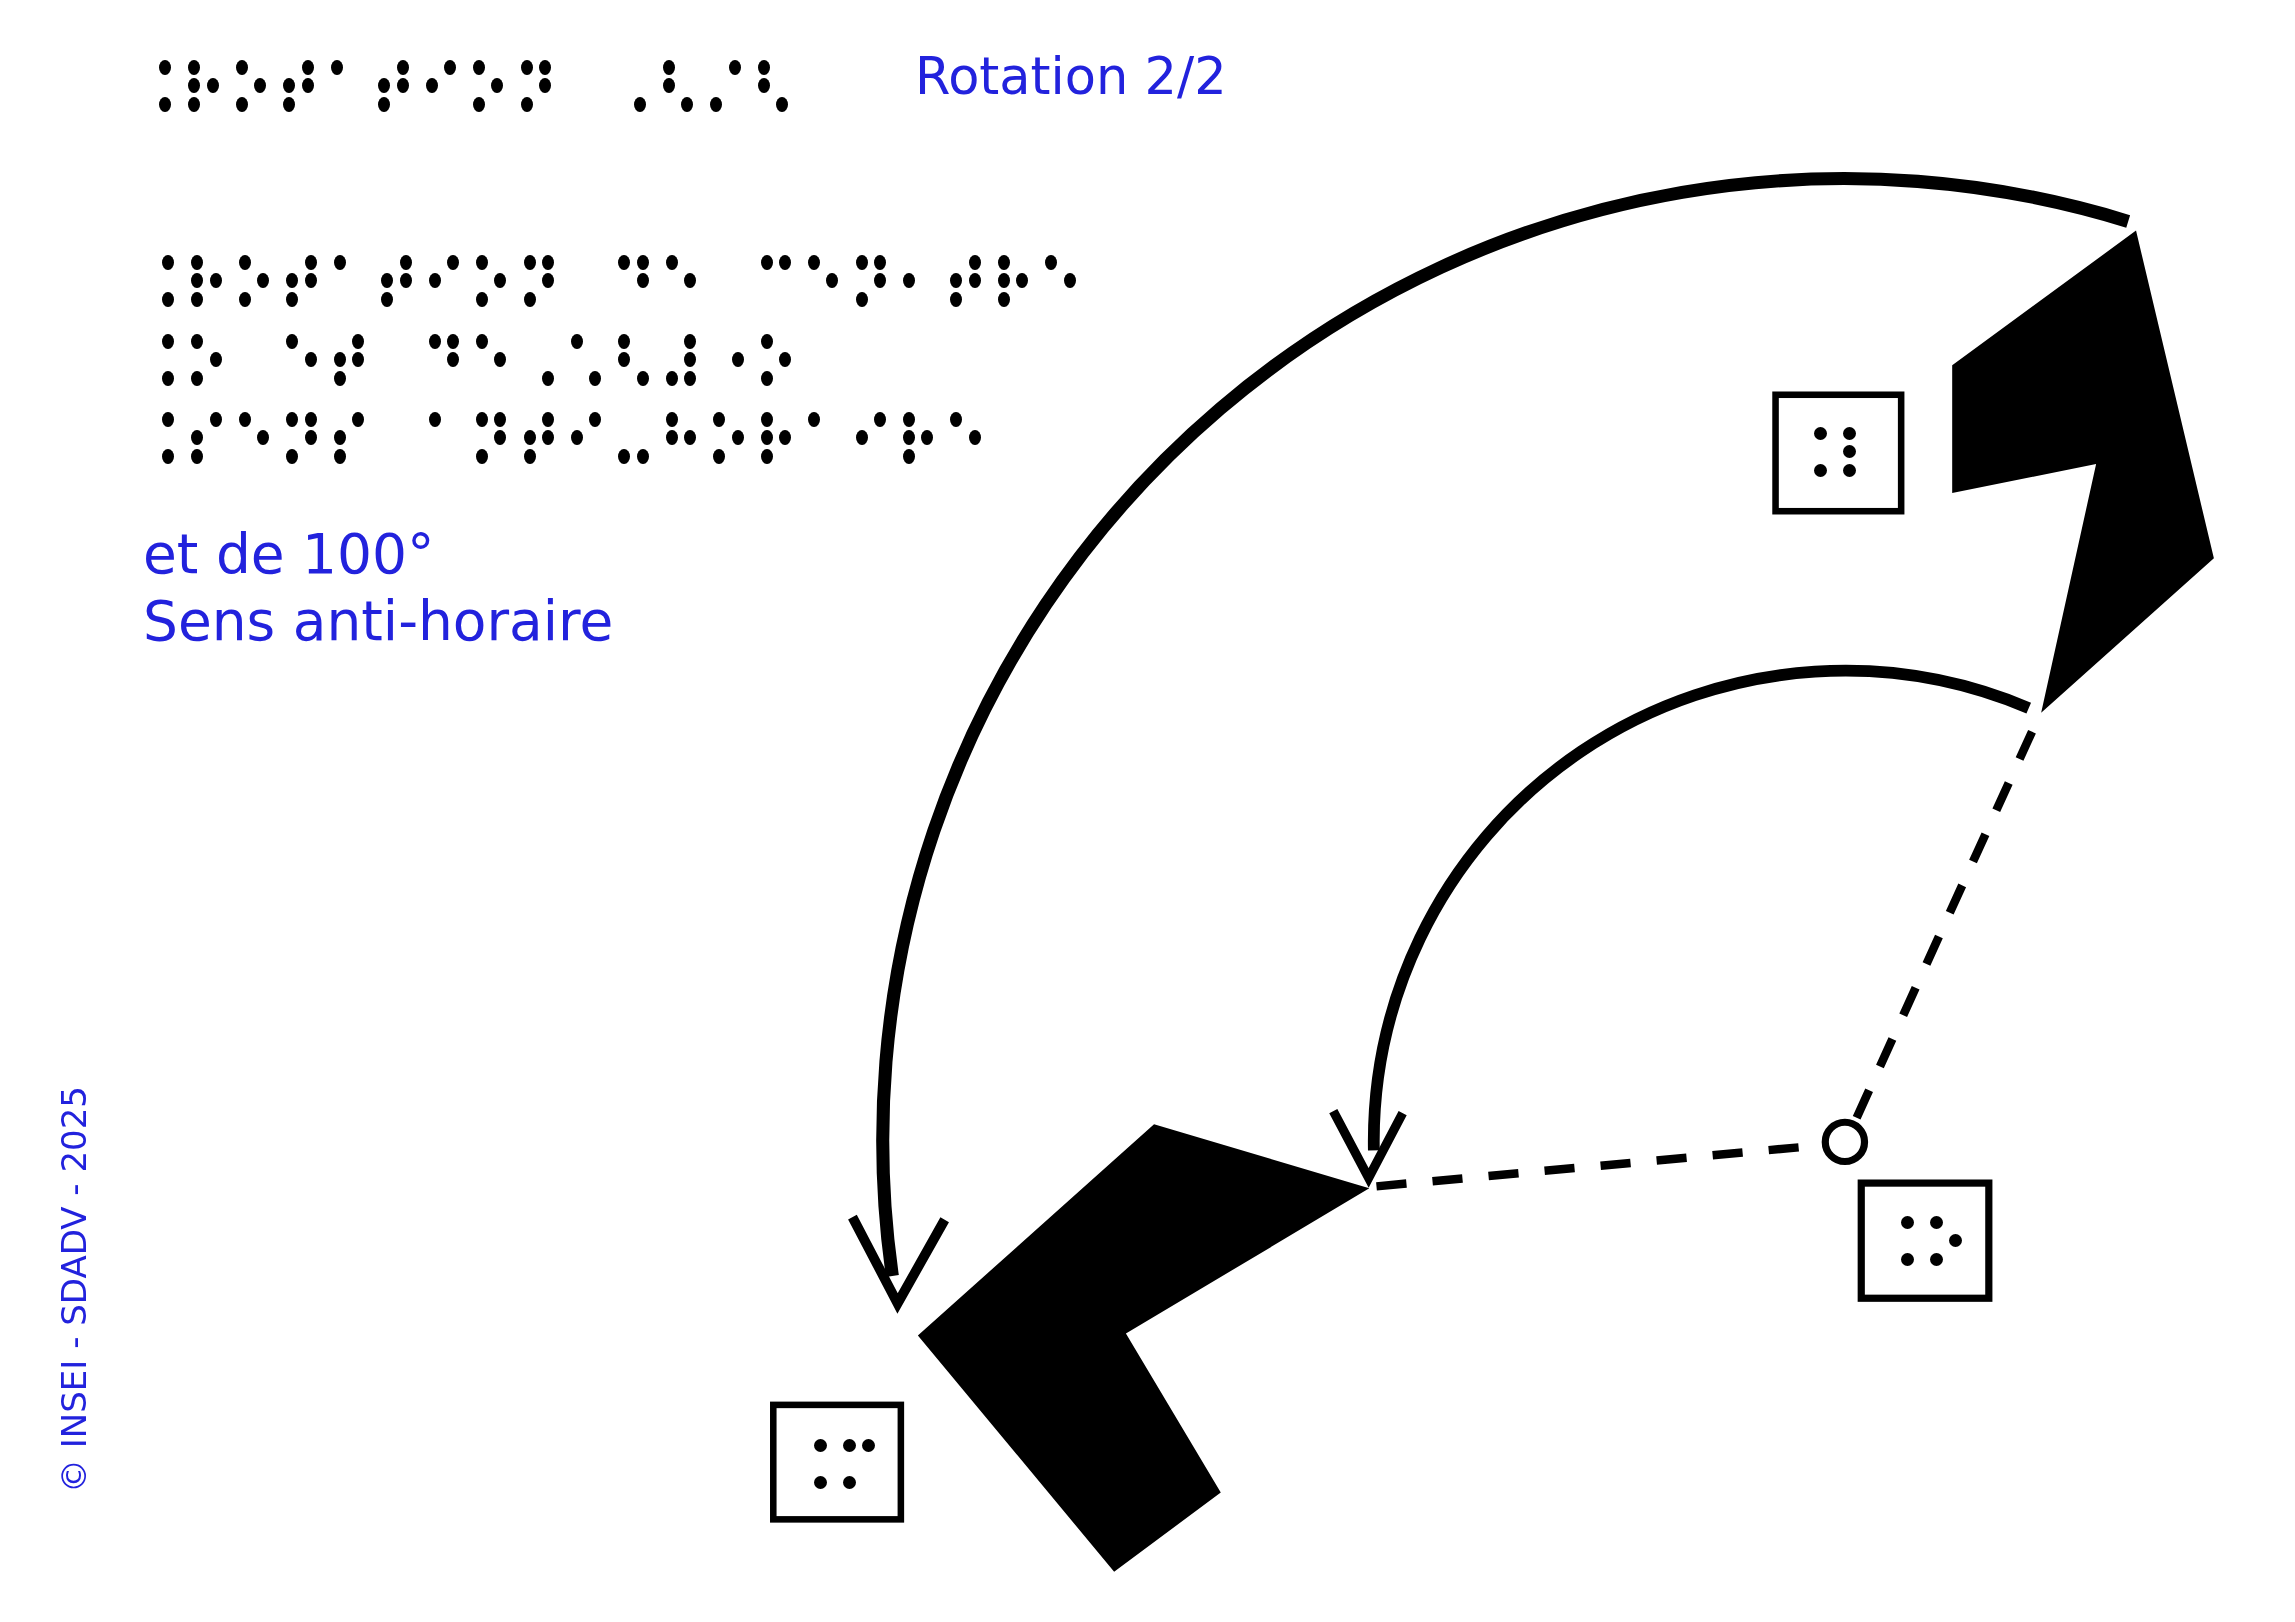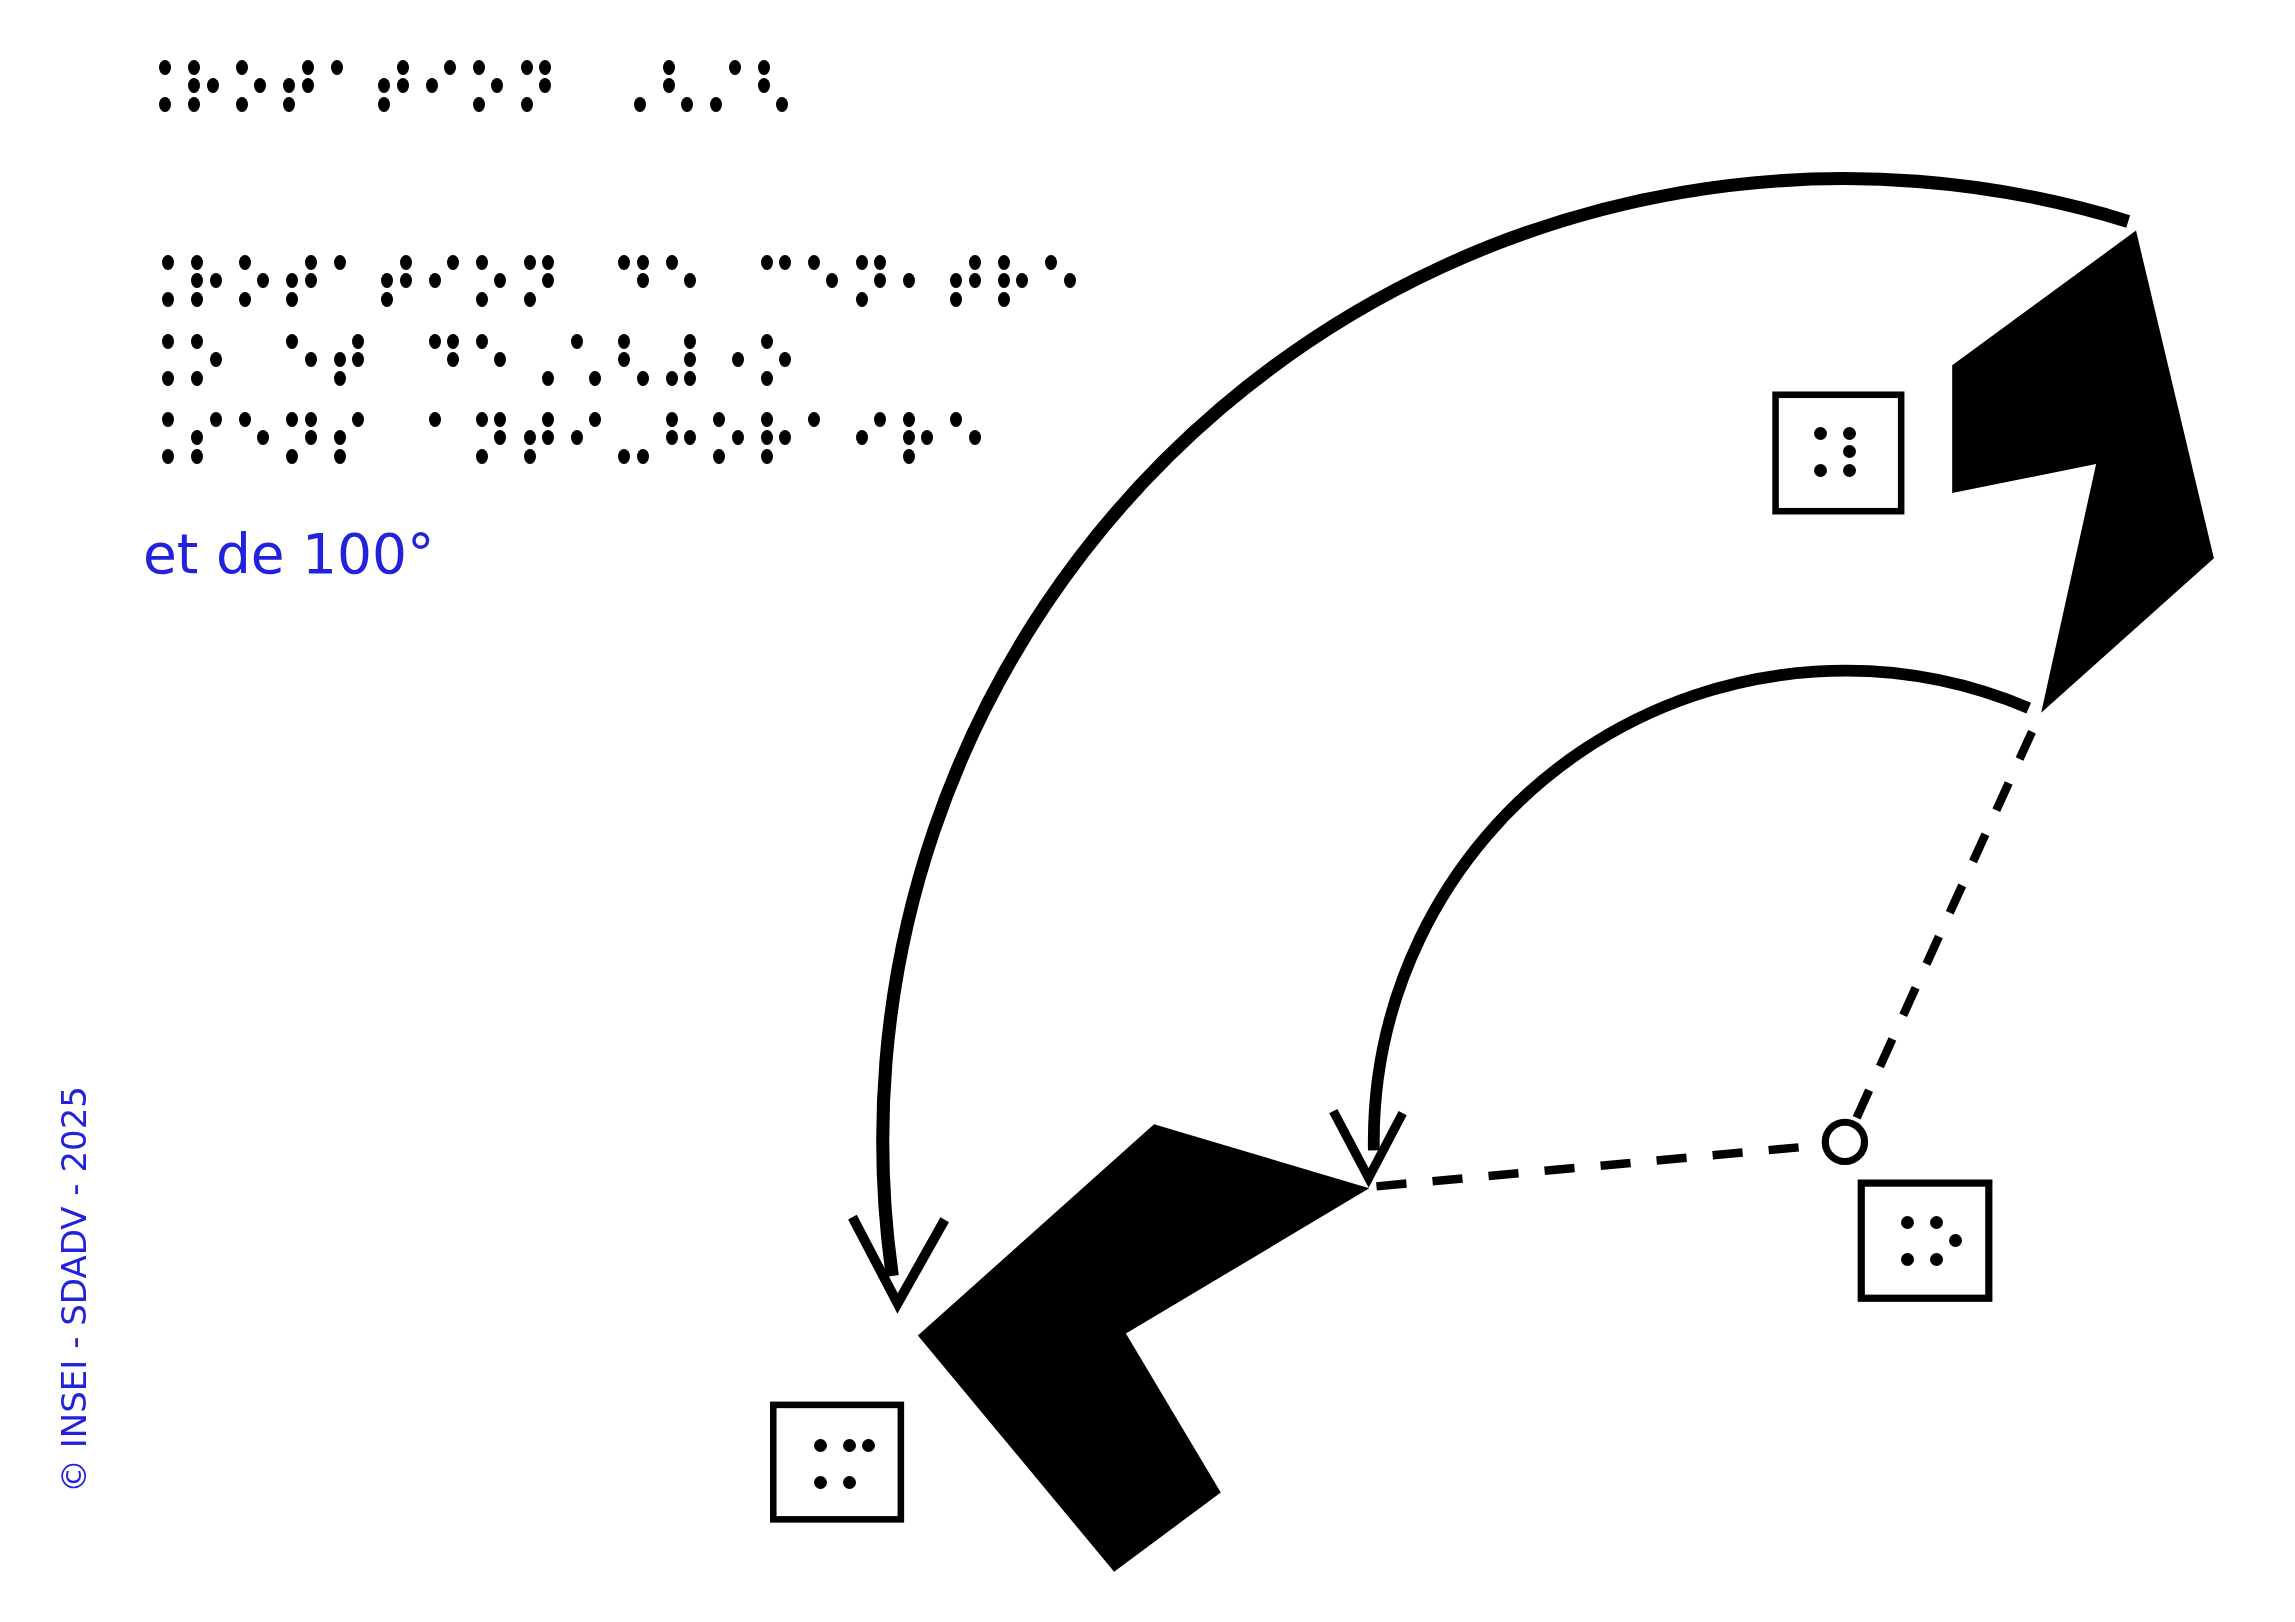--- a/index.html
+++ b/index.html
@@ -81,20 +81,21 @@
       <span class="bdot" style="left: 493px; top: 37px;"></span>
       <span class="bdot" style="left: 522px; top: 0px;"></span>
       <span class="bdot" style="left: 522px; top: 18.3px;"></span>
       <span class="bdot" style="left: 540px; top: 37px;"></span>
       <span class="bdot" style="left: 569px; top: 37px;"></span>
       <span class="bdot" style="left: 588px; top: 0px;"></span>
       <span class="bdot" style="left: 617px; top: 0px;"></span>
       <span class="bdot" style="left: 617px; top: 18.3px;"></span>
       <span class="bdot" style="left: 635px; top: 37px;"></span>
     </div>
+  <div class="print-title blue">Rotation 2/2</div>
 
   <div class="braille" style="left:144px;top:255px;">
       <span class="bdot" style="left: 18.3px; top: 0px;"></span>
       <span class="bdot" style="left: 18.3px; top: 37px;"></span>
       <span class="bdot" style="left: 47px; top: 0px;"></span>
       <span class="bdot" style="left: 47px; top: 18.3px;"></span>
       <span class="bdot" style="left: 47px; top: 37px;"></span>
       <span class="bdot" style="left: 66px; top: 18.3px;"></span>
       <span class="bdot" style="left: 95px; top: 0px;"></span>
       <span class="bdot" style="left: 95px; top: 37px;"></span>
@@ -218,20 +219,21 @@
       <span class="bdot" style="left: 759px; top: 0px;"></span>
       <span class="bdot" style="left: 759px; top: 18.3px;"></span>
       <span class="bdot" style="left: 759px; top: 37px;"></span>
       <span class="bdot" style="left: 777px; top: 18.3px;"></span>
       <span class="bdot" style="left: 806px; top: 0px;"></span>
       <span class="bdot" style="left: 825px; top: 18.3px;"></span>
     </div>
 
   <div class="instr blue">
     <div>et de 100°</div>
+    <div>Sens anti-horaire</div>
   </div>
 
   <div class="braille small" style="left:1796px;top:427px;">
       <span class="bdot" style="left: 18.3px; top: 0px;"></span>
       <span class="bdot" style="left: 18.3px; top: 37px;"></span>
       <span class="bdot" style="left: 47px; top: 0px;"></span>
       <span class="bdot" style="left: 47px; top: 18.3px;"></span>
       <span class="bdot" style="left: 47px; top: 37px;"></span>
     </div>
   <div class="braille small" style="left:796px;top:1439px;">

